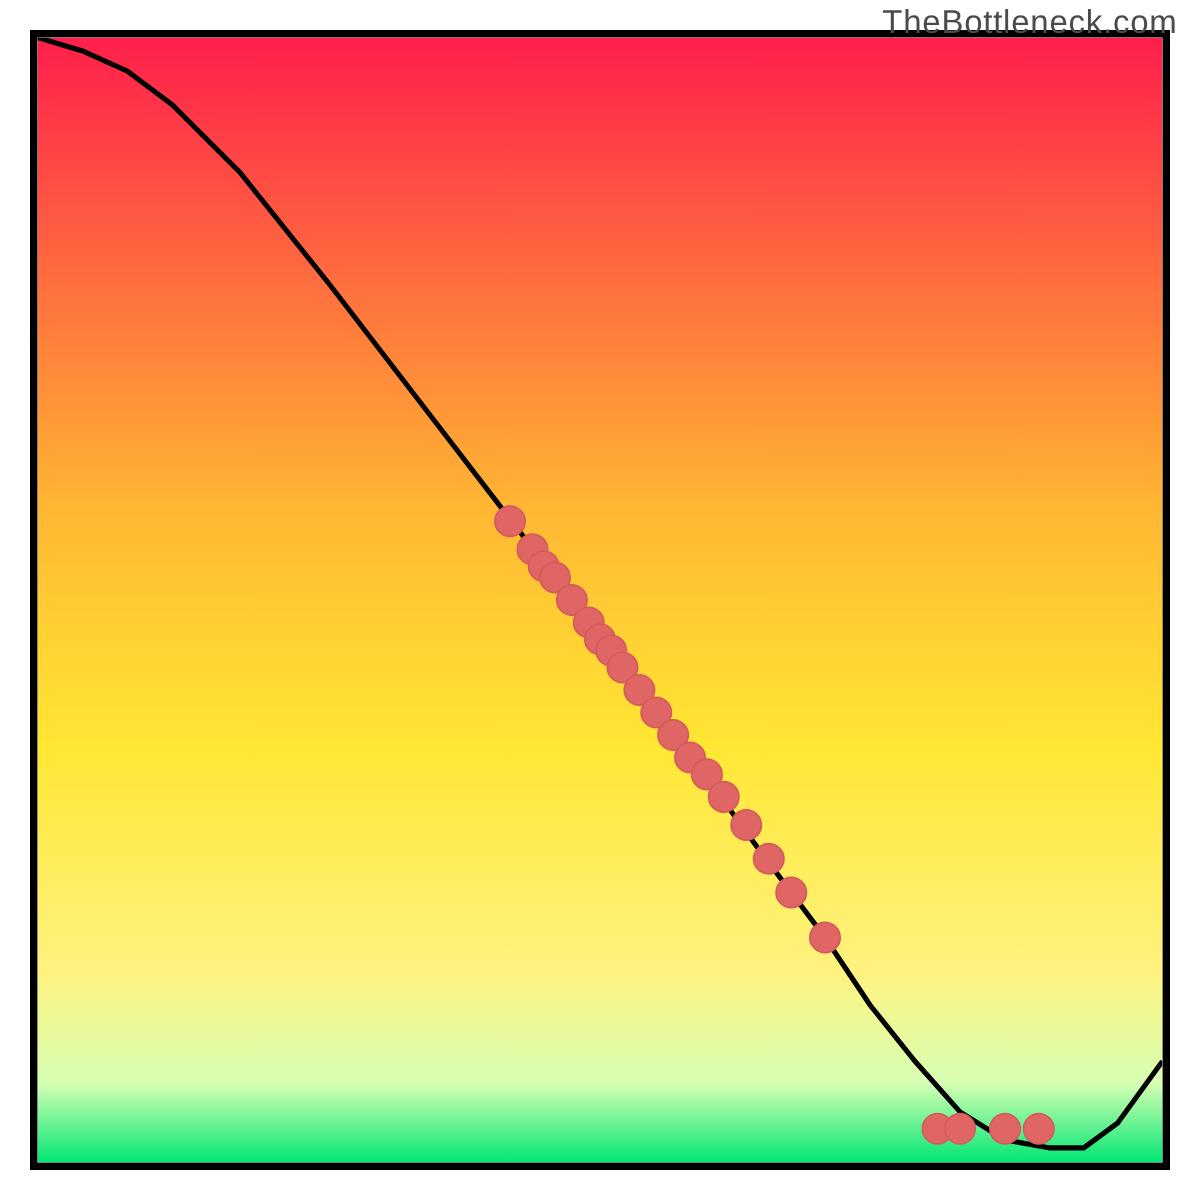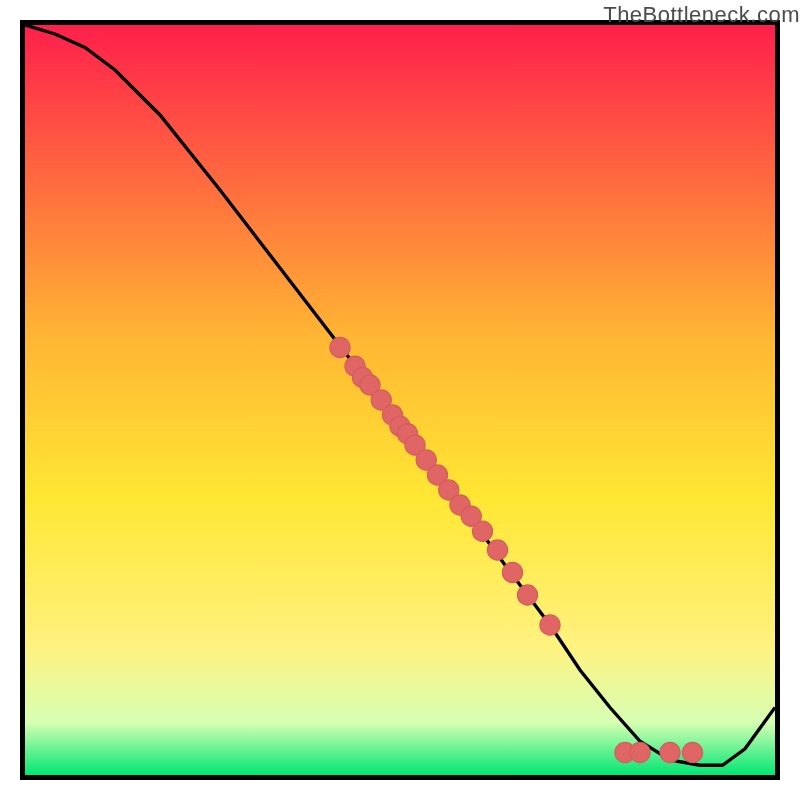--- a/index.html
+++ b/index.html
@@ -12,21 +12,21 @@
     font-family: Arial, Helvetica, sans-serif;
   }
   .frame {
     position: relative;
     width: 800px;
     height: 800px;
   }
   .watermark {
     position: absolute;
     top: 2px;
-    right: 0;
+    right: 15px;
     font-size: 22px;
     color: #4b4b4b;
     letter-spacing: 0.5px;
     z-index: 50;
   }
   .plot-box {
     position: absolute;
     left: 20px;
     top: 20px;
     width: 760px;

